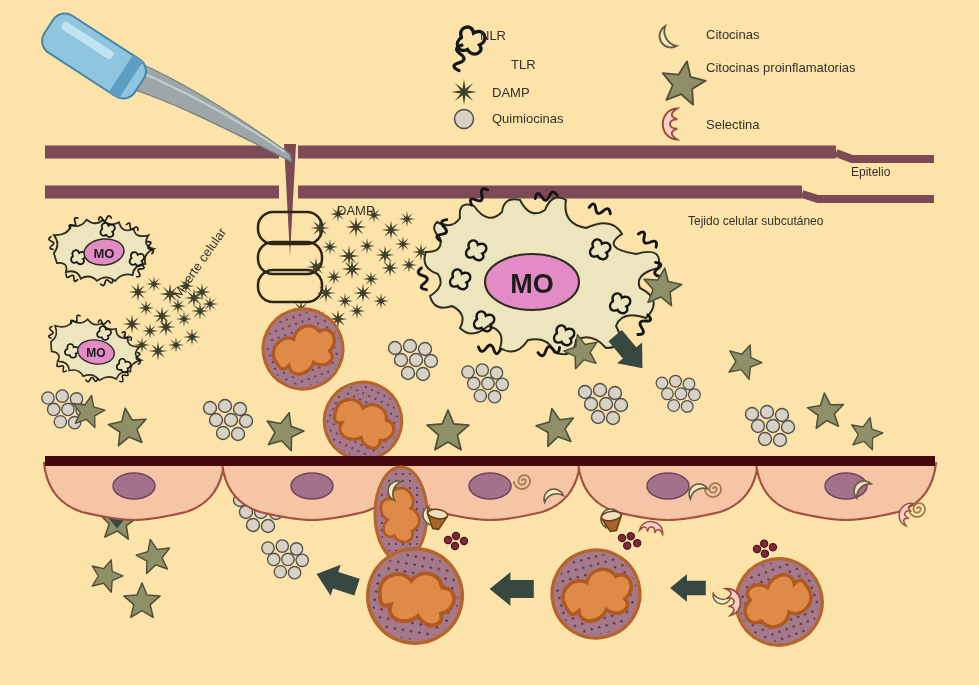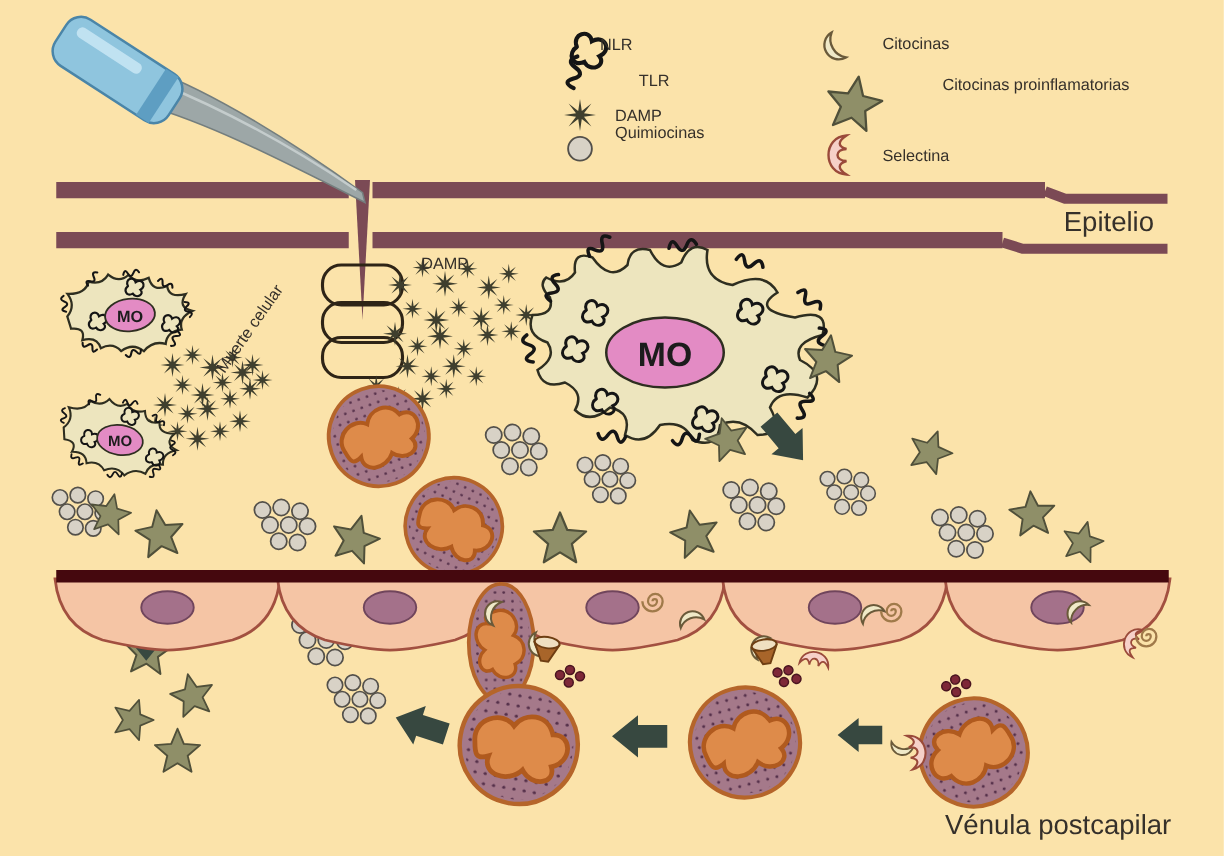--- a/index.html
+++ b/index.html
@@ -5,22 +5,22 @@
   html,body{margin:0;padding:0;}
   .stage{
     position:relative;
     width:979px;height:685px;
     background:#FBE3AA;
     font-family:"Liberation Sans",sans-serif;
     overflow:hidden;
   }
   .stage svg{position:absolute;left:0;top:0;}
   .lbl{position:absolute;color:#35302A;font-size:13px;line-height:1.18;white-space:nowrap;}
-  .s17{font-size:22px;}
-  .wrap{white-space:normal;width:150px;margin-left:48px;}
+  .s17{font-size:12px;}
+  .wrap{white-space:normal;width:150px;}
   .rot{transform:rotate(-55deg);transform-origin:0 50%;}
   .svgtxt{font-family:"Liberation Sans",sans-serif;font-weight:bold;fill:#1c1c1c;}
 </style>
 </head>
 <body>
 
 <div class="stage">
 
 <svg width="979" height="685" viewBox="0 0 979 685">
   <defs>
@@ -283,23 +283,23 @@
   </g>
 
   <text class="svgtxt" x="532" y="284" text-anchor="middle" dominant-baseline="central" font-size="27">MO</text>
   <text class="svgtxt" x="104" y="253" text-anchor="middle" dominant-baseline="central" font-size="13">MO</text>
   <text class="svgtxt" x="96" y="353" text-anchor="middle" dominant-baseline="central" font-size="12">MO</text>
 </svg>
 
 <div class="lbl" style="left:480px;top:28px">NLR</div>
 <div class="lbl" style="left:511px;top:57px">TLR</div>
 <div class="lbl" style="left:492px;top:85px">DAMP</div>
-<div class="lbl" style="left:492px;top:98px">Quimiocinas</div>
+<div class="lbl" style="left:492px;top:111px">Quimiocinas</div>
 <div class="lbl" style="left:706px;top:27px">Citocinas</div>
 <div class="lbl wrap" style="left:706px;top:60px">Citocinas proinflamatorias</div>
 <div class="lbl" style="left:706px;top:117px">Selectina</div>
 
 <div class="lbl s17" style="left:851px;top:165px">Epitelio</div>
+<div class="lbl s17" style="left:688px;top:214px">Tejido celular subcutáneo</div>
 <div class="lbl" style="left:337px;top:203px">DAMP</div>
 <div class="lbl rot" style="left:176px;top:289px">Muerte celular</div>
-<div class="lbl s17" style="left:756px;top:647px">Vénula postcapilar</div>
 
 </div>
 
 </body></html>

